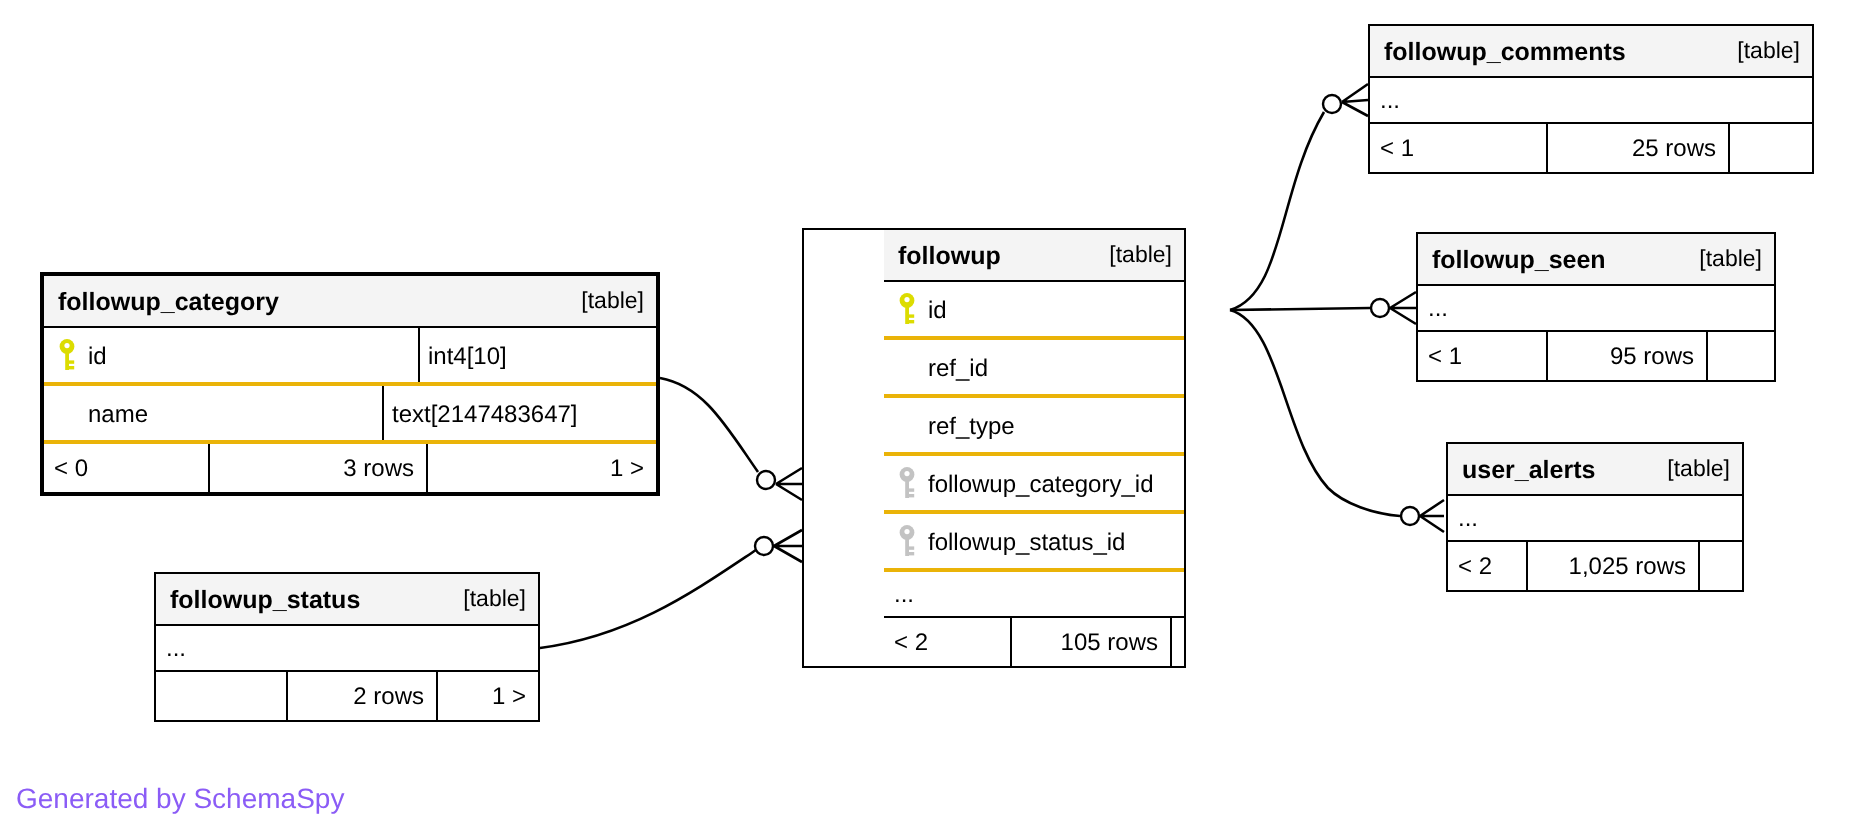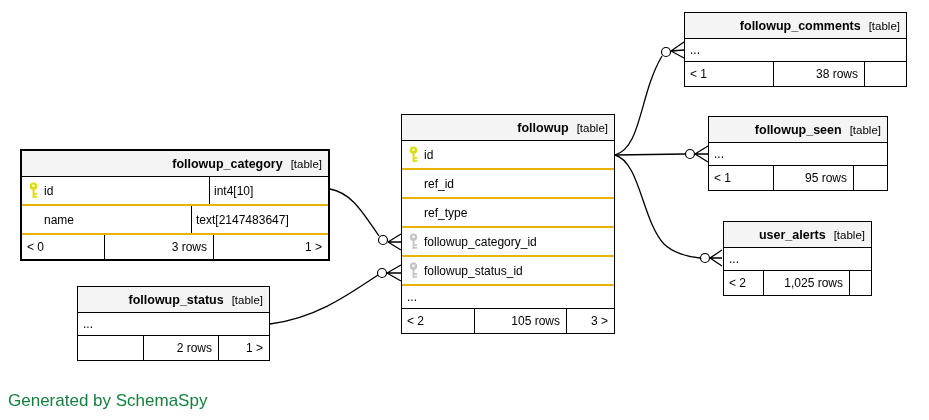--- a/index.html
+++ b/index.html
@@ -28,21 +28,21 @@
     font-size: 12px;
     color: #000;
   }
   .tbl.main { border-width: 2.5px; }
   .hdr {
     height: 26px;
     background: #f4f4f4;
     border-bottom: 1px solid #000;
     display: flex;
     align-items: center;
-    justify-content: flex-end;
+    justify-content: space-between;
     padding: 0 6px 0 7px;
   }
   .tname { font-weight: bold; font-size: 12.5px; white-space: nowrap; }
   .tkind { font-size: 11.5px; white-space: nowrap; padding-left: 8px; }
   .crow {
     height: 29px;
     border-bottom: 2px solid #eab308;
     display: flex;
     align-items: stretch;
   }
@@ -86,22 +86,22 @@
   }
   .fc.f1 { justify-content: flex-start; padding-left: 5px; }
   .fc.f2, .fc.f3 { justify-content: flex-end; padding-right: 6px; }
   .fc + .fc { border-left: 1px solid #000; }
   .fc.f3 { flex: 1; }
 
   .note {
     position: absolute;
     left: 8px;
     top: 391px;
-    font-size: 17px;
-    color: #15803d;
+    font-size: 14px;
+    color: #8b5cf6;
     white-space: nowrap;
   }
 </style>
 </head>
 <body>
 
 <div class="canvas">
 
   <svg class="edges" viewBox="0 0 929 420">
     <g>
@@ -124,21 +124,21 @@
       <circle cx="690" cy="154" r="4.5"></circle>
       <path d="M695,154 L708,146 M695,154 L708,154 M695,154 L708,162"></path>
     </g>
     <g>
       <path d="M615,155 C640,162 642,220 664,244 C672,252 687,257 700,258"></path>
       <circle cx="705" cy="258" r="4.5"></circle>
       <path d="M710,258 L722,250 M710,258 L722,258 M710,258 L722,266"></path>
     </g>
   </svg>
 
-  <div class="tbl main" style="left: 20px; top: 149px; width: 310px;">
+  <div class="tbl main" style="left: 20px; top: 136px; width: 310px;">
       <div class="hdr">
         <span class="tname">followup_category</span>
         <span class="tkind">[table]</span>
       </div>
       <div class="crow">
         <div class="lcell">
           <span class="iconslot">
             <svg width="11" height="17" viewBox="0 0 11 17" aria-hidden="true">
               <circle cx="5.5" cy="4.2" r="3.7" fill="#dcdc00"></circle>
               <circle cx="5.5" cy="3.8" r="1.3" fill="#fff"></circle>
@@ -157,21 +157,21 @@
           <span class="cname">name</span>
         </div>
         <div class="tcell" style="width: 137px;">text[2147483647]</div>
       </div>
       <div class="ftr">
         <div class="fc f1" style="width: 82px;">&lt; 0</div>
         <div class="fc f2" style="width: 109px; padding-left: 17px;">3 rows</div>
         <div class="fc f3">1 &gt;</div>
       </div>
     </div>
-  <div class="tbl" style="left: 401px; top: 114px; width: 214px;">
+  <div class="tbl" style="left: 401px; top: 114px; width: 192px; padding-left: 40px;">
       <div class="hdr">
         <span class="tname">followup</span>
         <span class="tkind">[table]</span>
       </div>
       <div class="crow">
         <div class="lcell">
           <span class="iconslot">
             <svg width="11" height="17" viewBox="0 0 11 17" aria-hidden="true">
               <circle cx="5.5" cy="4.2" r="3.7" fill="#dcdc00"></circle>
               <circle cx="5.5" cy="3.8" r="1.3" fill="#fff"></circle>
@@ -231,21 +231,21 @@
       </div>
     </div>
   <div class="tbl" style="left: 684px; top: 12px; width: 223px;">
       <div class="hdr">
         <span class="tname">followup_comments</span>
         <span class="tkind">[table]</span>
       </div>
       <div class="dots">...</div>
       <div class="ftr">
         <div class="fc f1" style="width: 88px;">&lt; 1</div>
-        <div class="fc f2" style="width: 91px;">38 rows</div>
+        <div class="fc f2" style="width: 91px;">25 rows</div>
         <div class="fc f3"></div>
       </div>
     </div>
   <div class="tbl" style="left: 708px; top: 116px; width: 180px;">
       <div class="hdr">
         <span class="tname">followup_seen</span>
         <span class="tkind">[table]</span>
       </div>
       <div class="dots">...</div>
       <div class="ftr">

